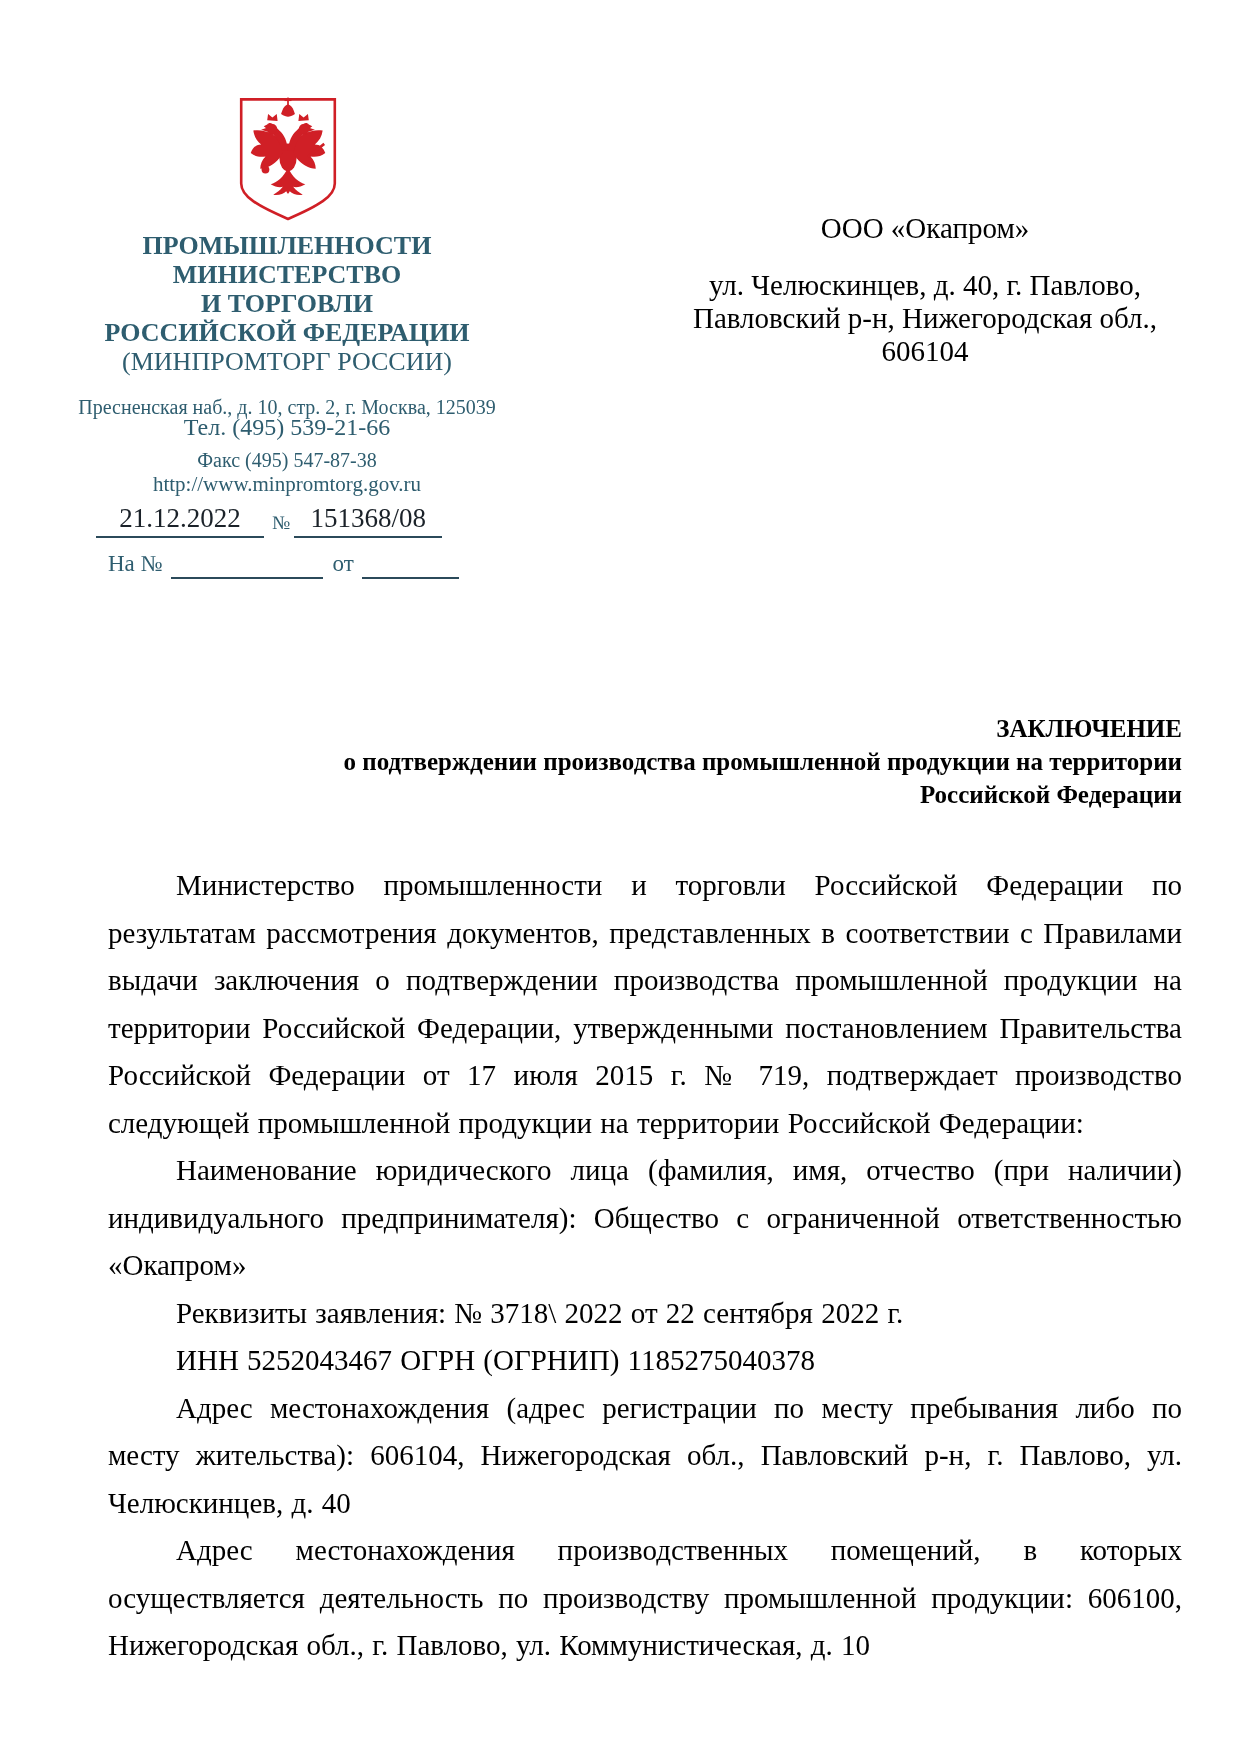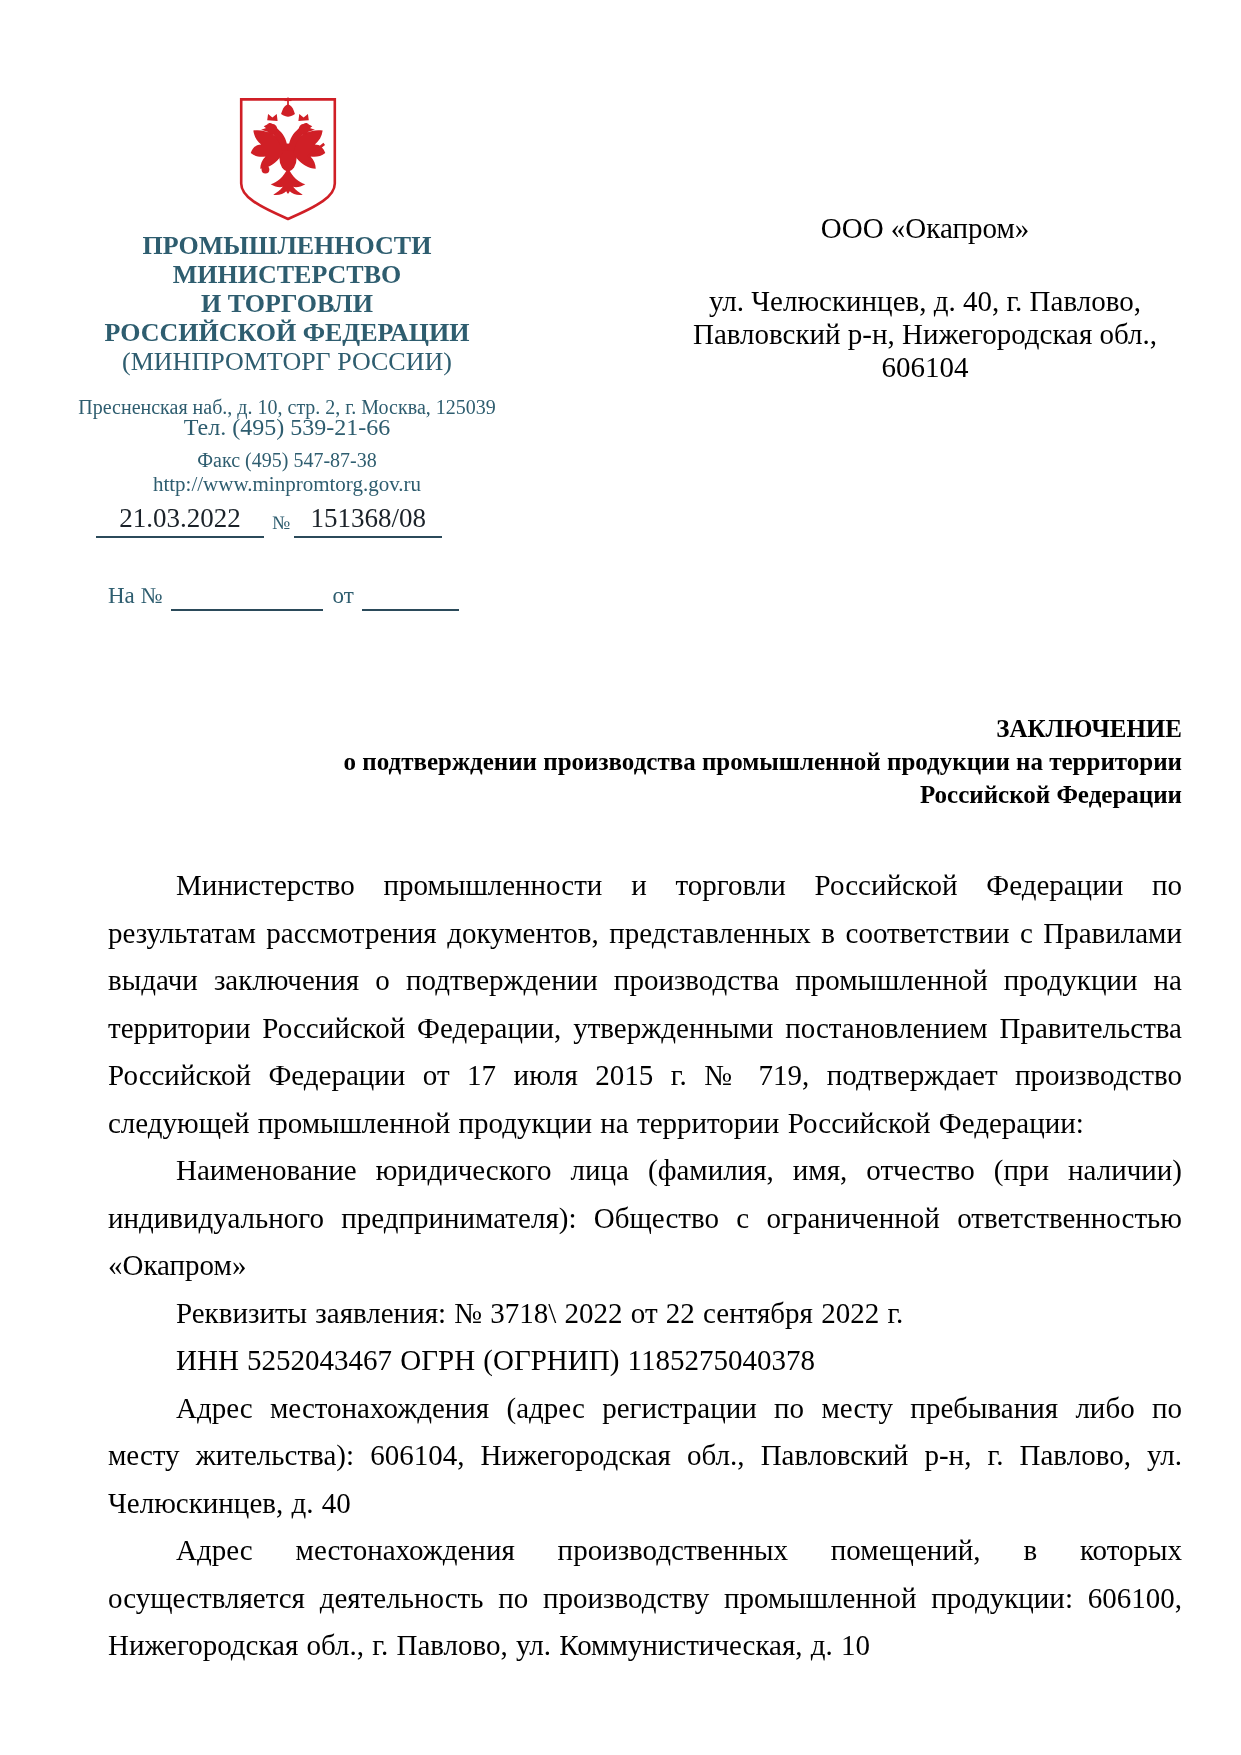--- a/index.html
+++ b/index.html
@@ -50,36 +50,36 @@
     text-align:center;
   }
   .date-cell{width:168px;font-size:27px;line-height:36px;color:var(--ink);}
   .num-cell{width:148px;font-size:27px;line-height:36px;color:var(--ink);}
   .no-sign{
     display:inline-block;vertical-align:bottom;
     font-size:19px;line-height:30px;color:var(--teal);
     margin:0 4px 0 8px;
   }
   .ref-row{
-    position:absolute;left:108px;top:549px;width:400px;white-space:nowrap;margin-top:32px;
+    position:absolute;left:108px;top:549px;width:400px;white-space:nowrap;
   }
   .ref-label{
     display:inline-block;vertical-align:bottom;
     font-size:23px;line-height:30px;color:var(--teal);
   }
   .ref-blank1{width:152px;height:28px;}
   .ref-blank2{width:97px;height:28px;}
   .ref-row .ref-label{margin-right:8px;}
   .ref-row .ot{margin:0 8px 0 10px;}
   
   .recipient{
     position:absolute;left:660px;top:212px;width:530px;
     text-align:center;font-size:29px;line-height:33px;color:#000;
   }
-  .recipient-name{margin-bottom:40px;}
+  .recipient-name{margin-bottom:24px;}
   
   .doc{
     position:absolute;left:108px;top:712px;width:1074px;color:#000;
   }
   .doc-title{
     text-align:right;font-weight:bold;font-size:25px;line-height:33px;
   }
   .doc-text{margin-top:51px;}
   .doc-text p{
     margin:0;
@@ -125,21 +125,21 @@
     <div>РОССИЙСКОЙ ФЕДЕРАЦИИ</div>
   </div>
   <div class="ministry-short">(МИНПРОМТОРГ РОССИИ)</div>
 
   <div class="lh-small lh-address">Пресненская наб., д. 10, стр. 2, г. Москва, 125039</div>
   <div class="lh-small lh-phone">Тел. (495) 539-21-66</div>
   <div class="lh-small lh-fax">Факс (495) 547-87-38</div>
   <div class="lh-small lh-site">http://www.minpromtorg.gov.ru</div>
 
   <div class="date-row">
-    <span class="blank-cell date-cell">21.03.2022</span><span class="no-sign">№</span><span class="blank-cell num-cell">151368/08</span>
+    <span class="blank-cell date-cell">21.12.2022</span><span class="no-sign">№</span><span class="blank-cell num-cell">151368/08</span>
   </div>
   <div class="ref-row">
     <span class="ref-label">На №</span><span class="blank-cell ref-blank1"></span><span class="ref-label ot">от</span><span class="blank-cell ref-blank2"></span>
   </div>
 
   <div class="recipient">
     <div class="recipient-name">ООО «Окапром»</div>
     <div>ул. Челюскинцев, д. 40, г. Павлово,</div>
     <div>Павловский р-н, Нижегородская обл.,</div>
     <div>606104</div>

